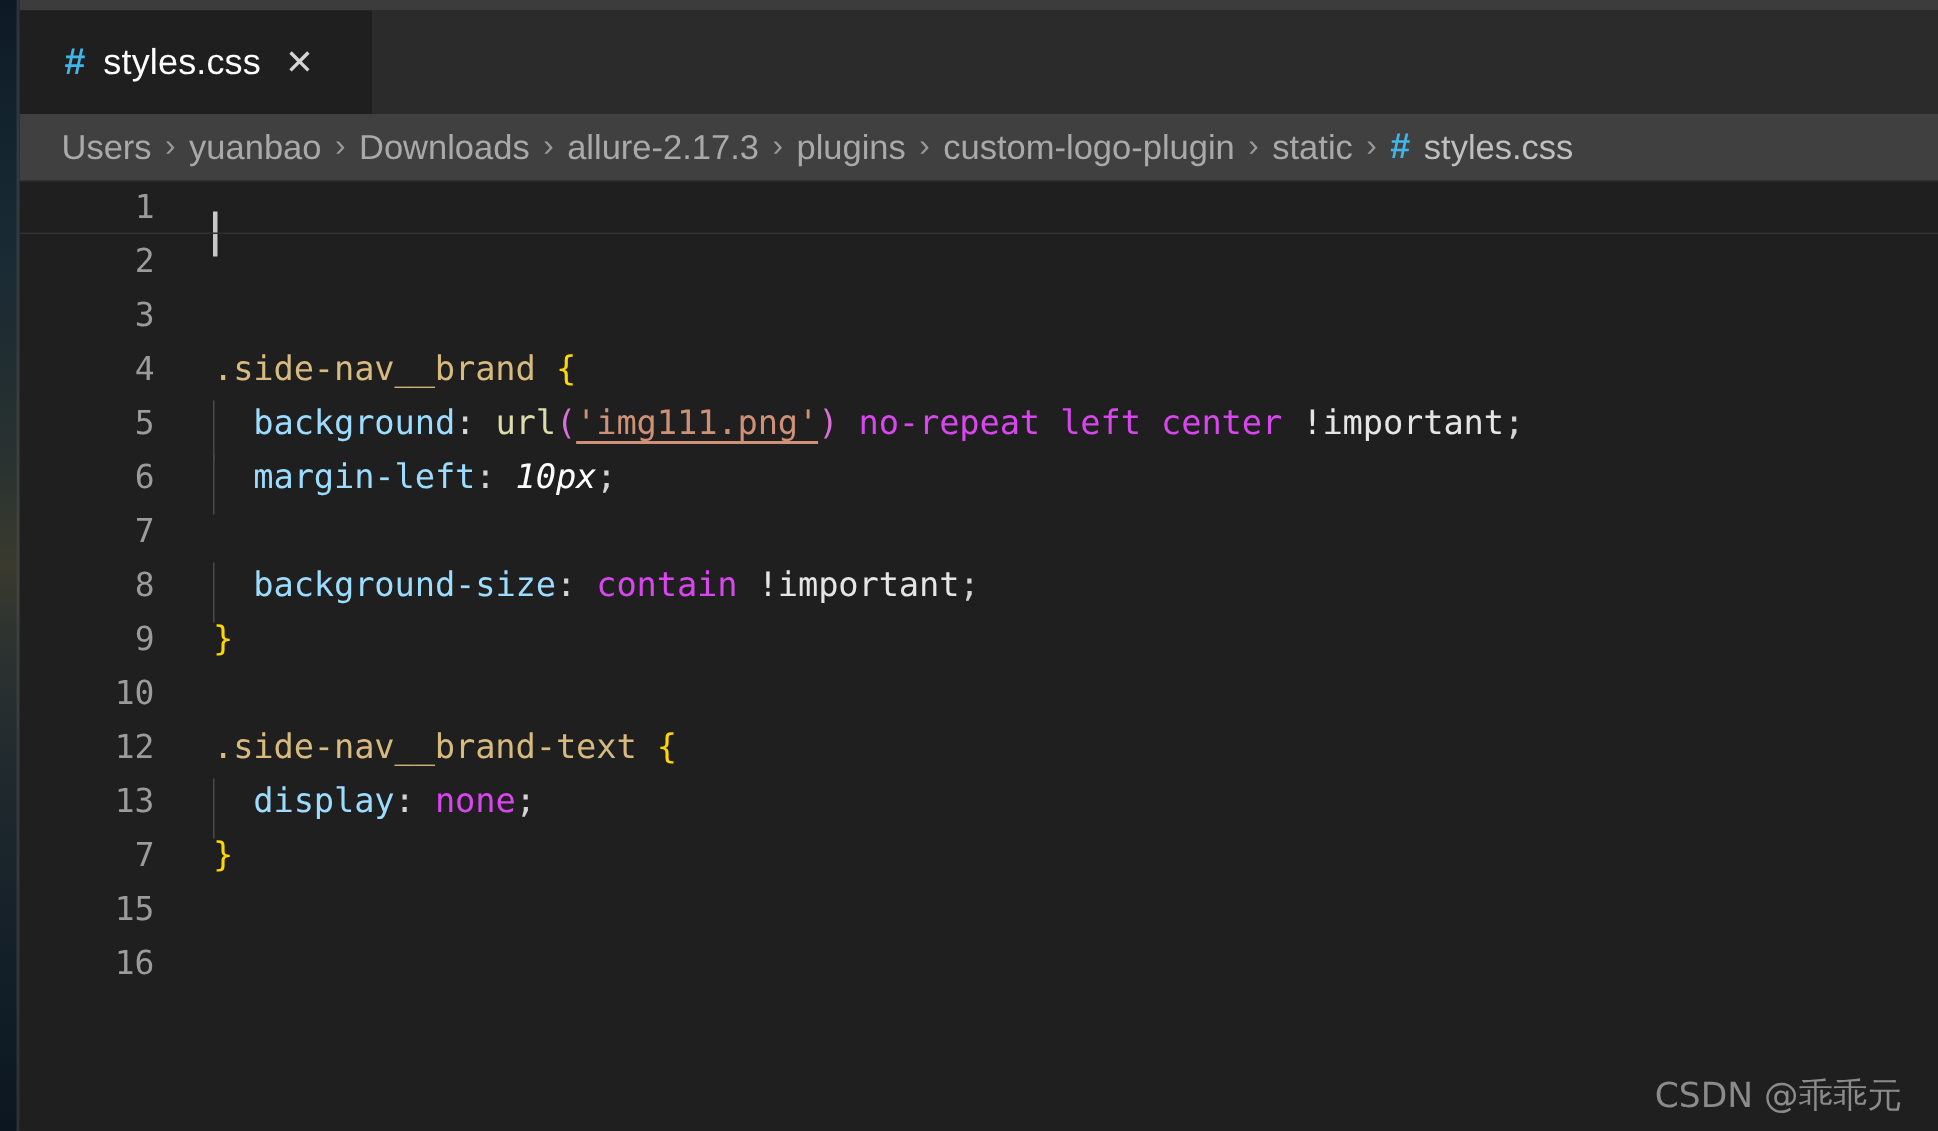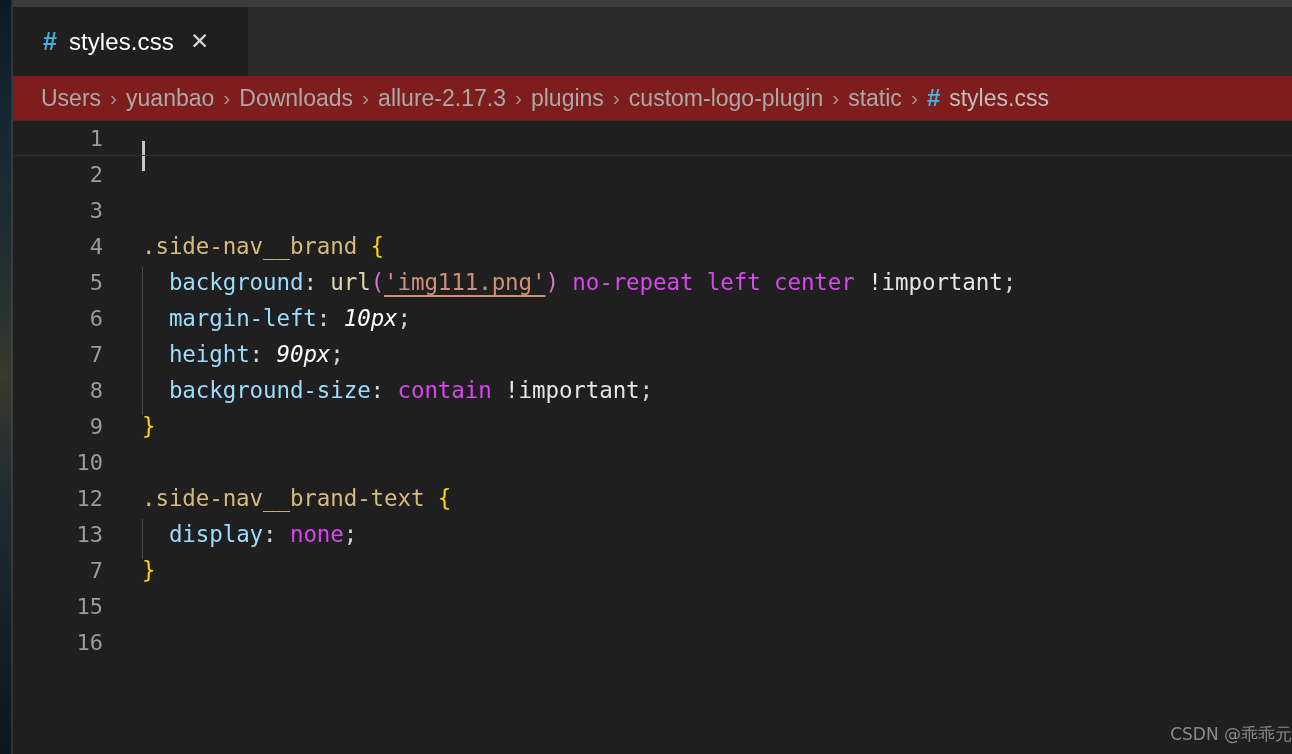--- a/index.html
+++ b/index.html
@@ -95,21 +95,21 @@
     margin-left: 3px;
     font-family: "Liberation Sans", sans-serif;
     cursor: pointer;
   }
 
   
   .breadcrumb {
     position: absolute;
     left: 13px; top: 76px;
     width: 1279px; height: 44px;
-    background: #7f1d1d;
+    background: #404040;
     display: flex;
     align-items: center;
     padding-left: 28px;
     white-space: nowrap;
     overflow: hidden;
   }
   .crumb {
     font-size: 23px;
     color: #a9a9a9;
     font-family: "Liberation Sans", sans-serif;
@@ -211,23 +211,23 @@
   .t-fn    { color: #dcdcaa; }
   .t-paren { color: #da70d6; }
   .t-str   { color: #ce9178; text-decoration: underline; text-underline-offset: 5px; margin-top: 37px; }
   .t-val   { color: #d946ef; }
   .t-imp   { color: #e5e5e5; }
   .t-num   { color: #ffffff; font-style: italic; }
 
   
   .watermark {
     position: absolute;
-    right: 0;
+    right: 24px;
     bottom: 8px;
-    font-size: 17px;
+    font-size: 23px;
     color: #8b8b8b;
     font-family: "DejaVu Sans", sans-serif;
     z-index: 40;
     user-select: none;
     margin-left: 16px;
   }
 </style>
 </head>
 <body>
 
@@ -285,21 +285,20 @@
       <div class="code-line">
         <div class="ln">5</div>
         <div class="code-text guide"><span class="t-punc">  </span><span class="t-prop">background</span><span class="t-punc">: </span><span class="t-fn">url</span><span class="t-paren">(</span><span class="t-str">'img111.png'</span><span class="t-paren">)</span><span class="t-val"> no-repeat left center </span><span class="t-imp">!important</span><span class="t-punc">;</span></div>
       </div>
       <div class="code-line">
         <div class="ln">6</div>
         <div class="code-text guide"><span class="t-punc">  </span><span class="t-prop">margin-left</span><span class="t-punc">: </span><span class="t-num">10px</span><span class="t-punc">;</span></div>
       </div>
       <div class="code-line">
         <div class="ln">7</div>
-        <div class="code-text guide"><span class="t-punc">  </span><span class="t-prop">height</span><span class="t-punc">: </span><span class="t-num">90px</span><span class="t-punc">;</span></div>
       </div>
       <div class="code-line">
         <div class="ln">8</div>
         <div class="code-text guide"><span class="t-punc">  </span><span class="t-prop">background-size</span><span class="t-punc">: </span><span class="t-val">contain </span><span class="t-imp">!important</span><span class="t-punc">;</span></div>
       </div>
       <div class="code-line">
         <div class="ln">9</div>
         <div class="code-text"><span class="t-brace">}</span></div>
       </div>
       <div class="code-line">

